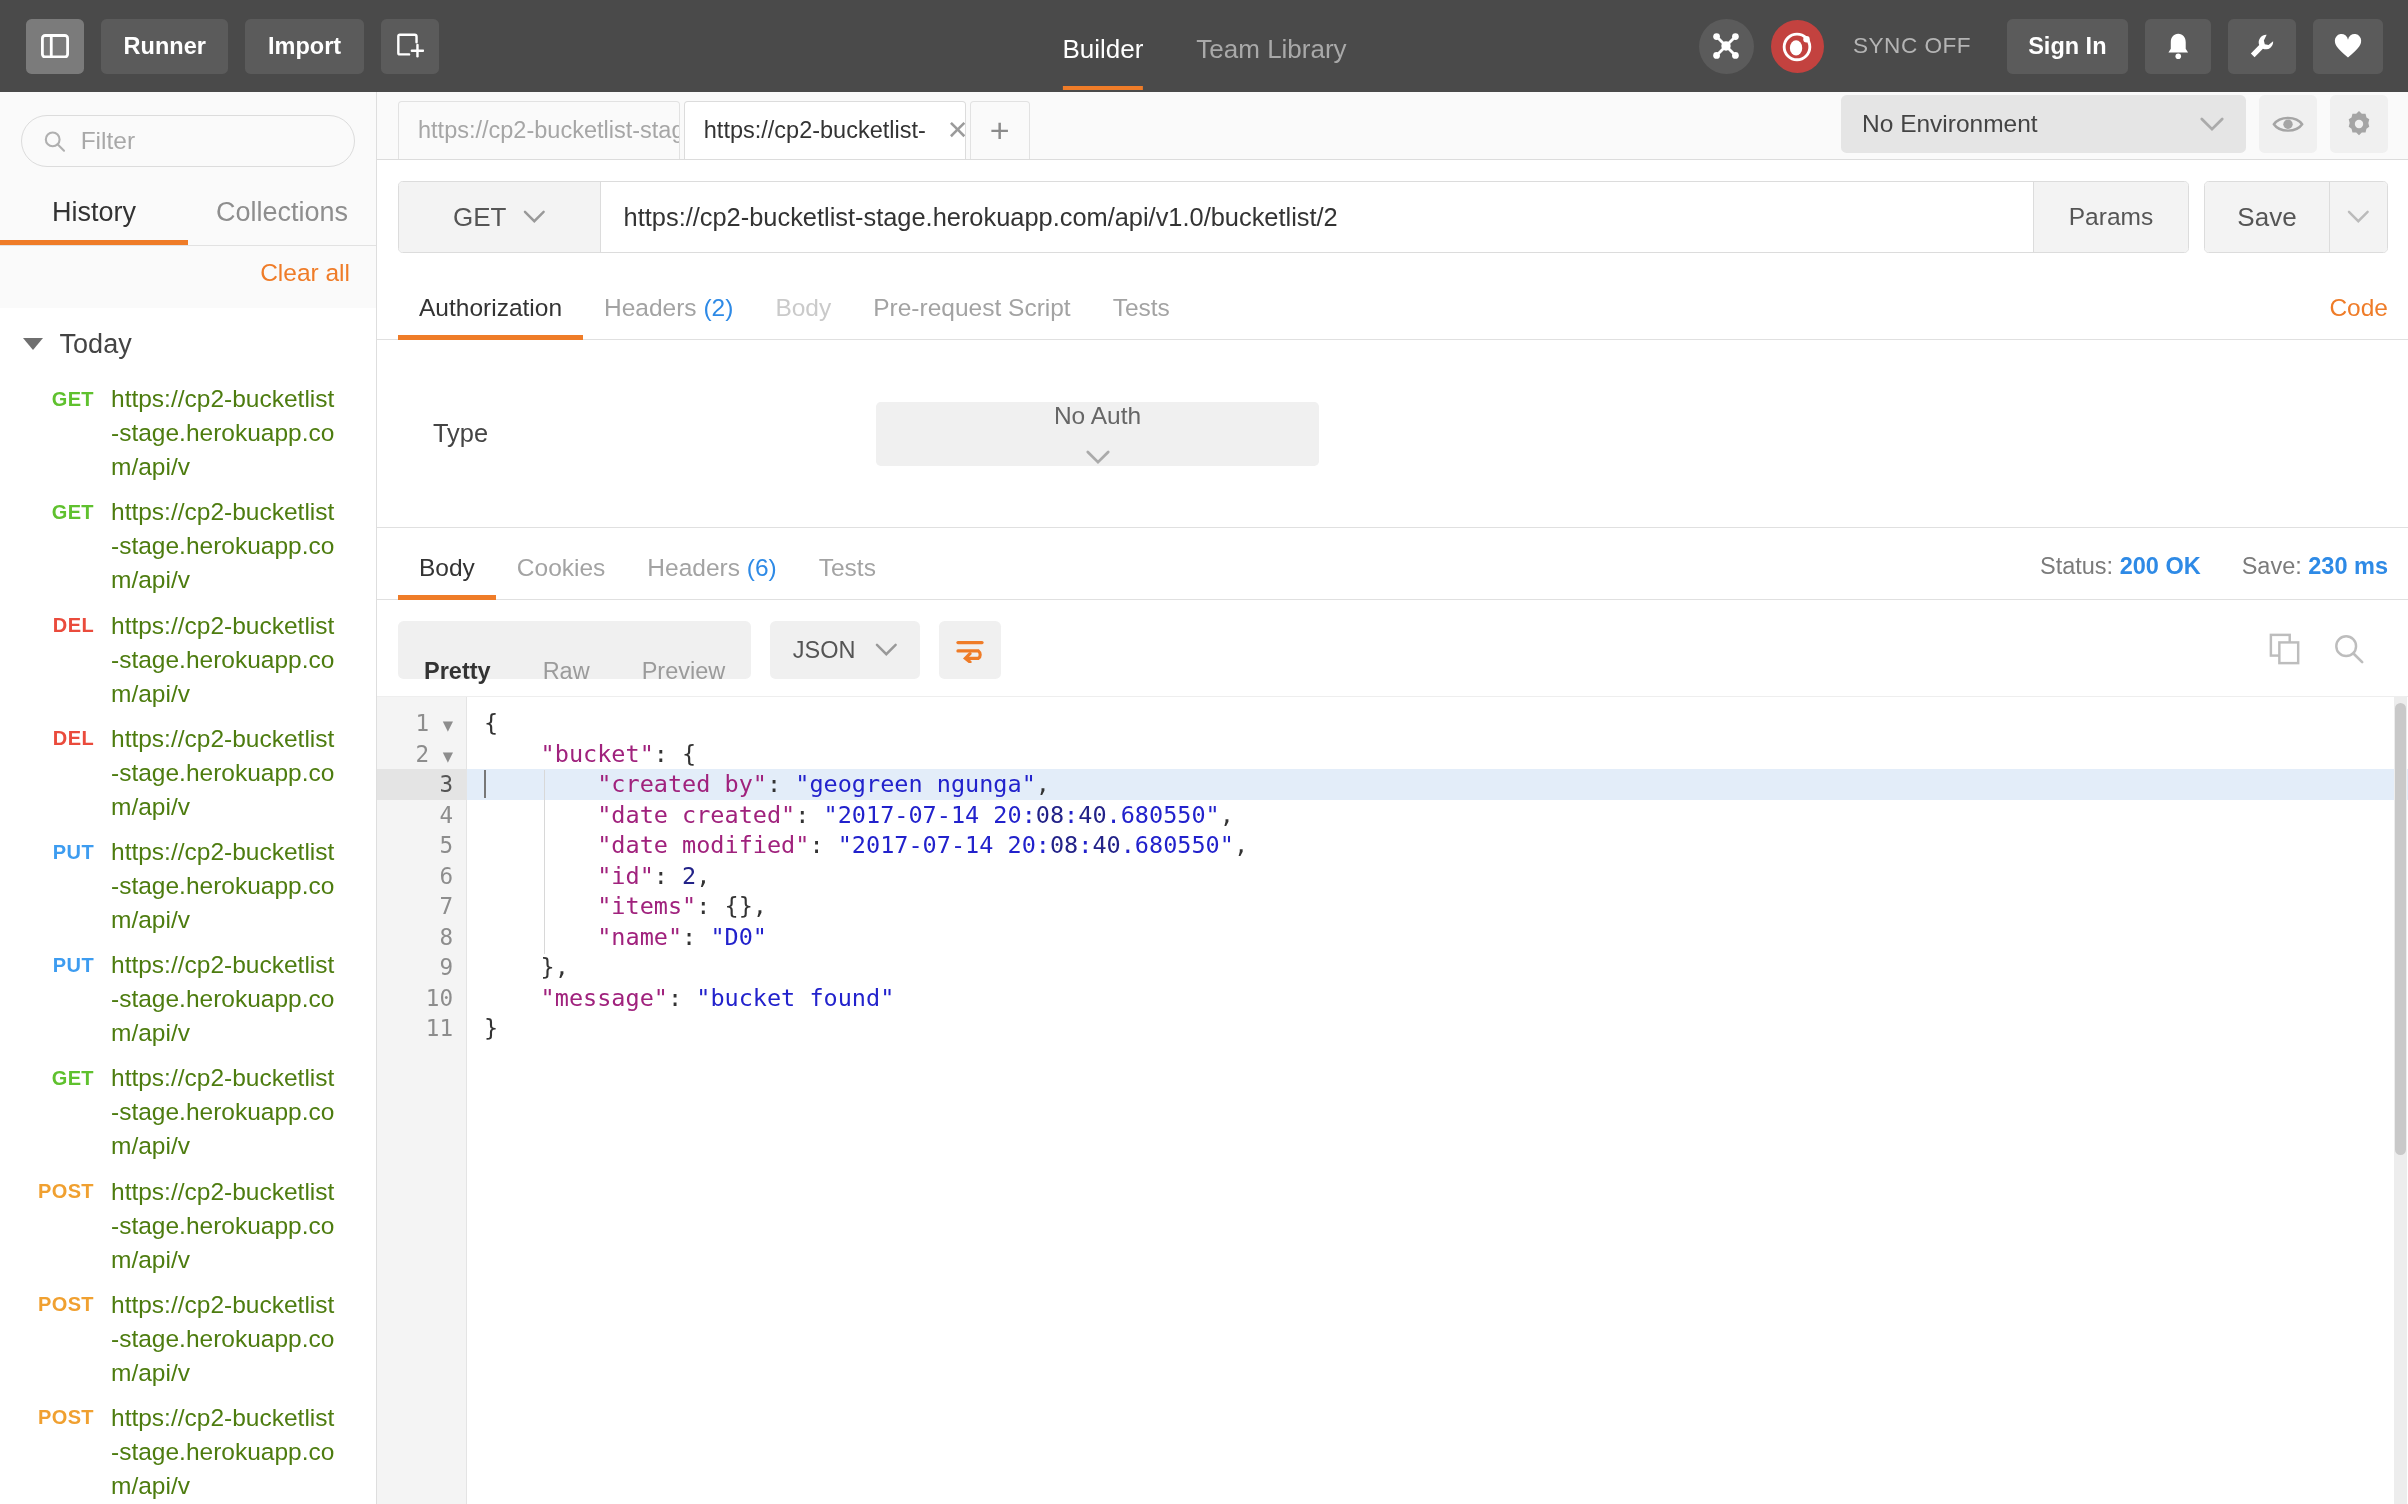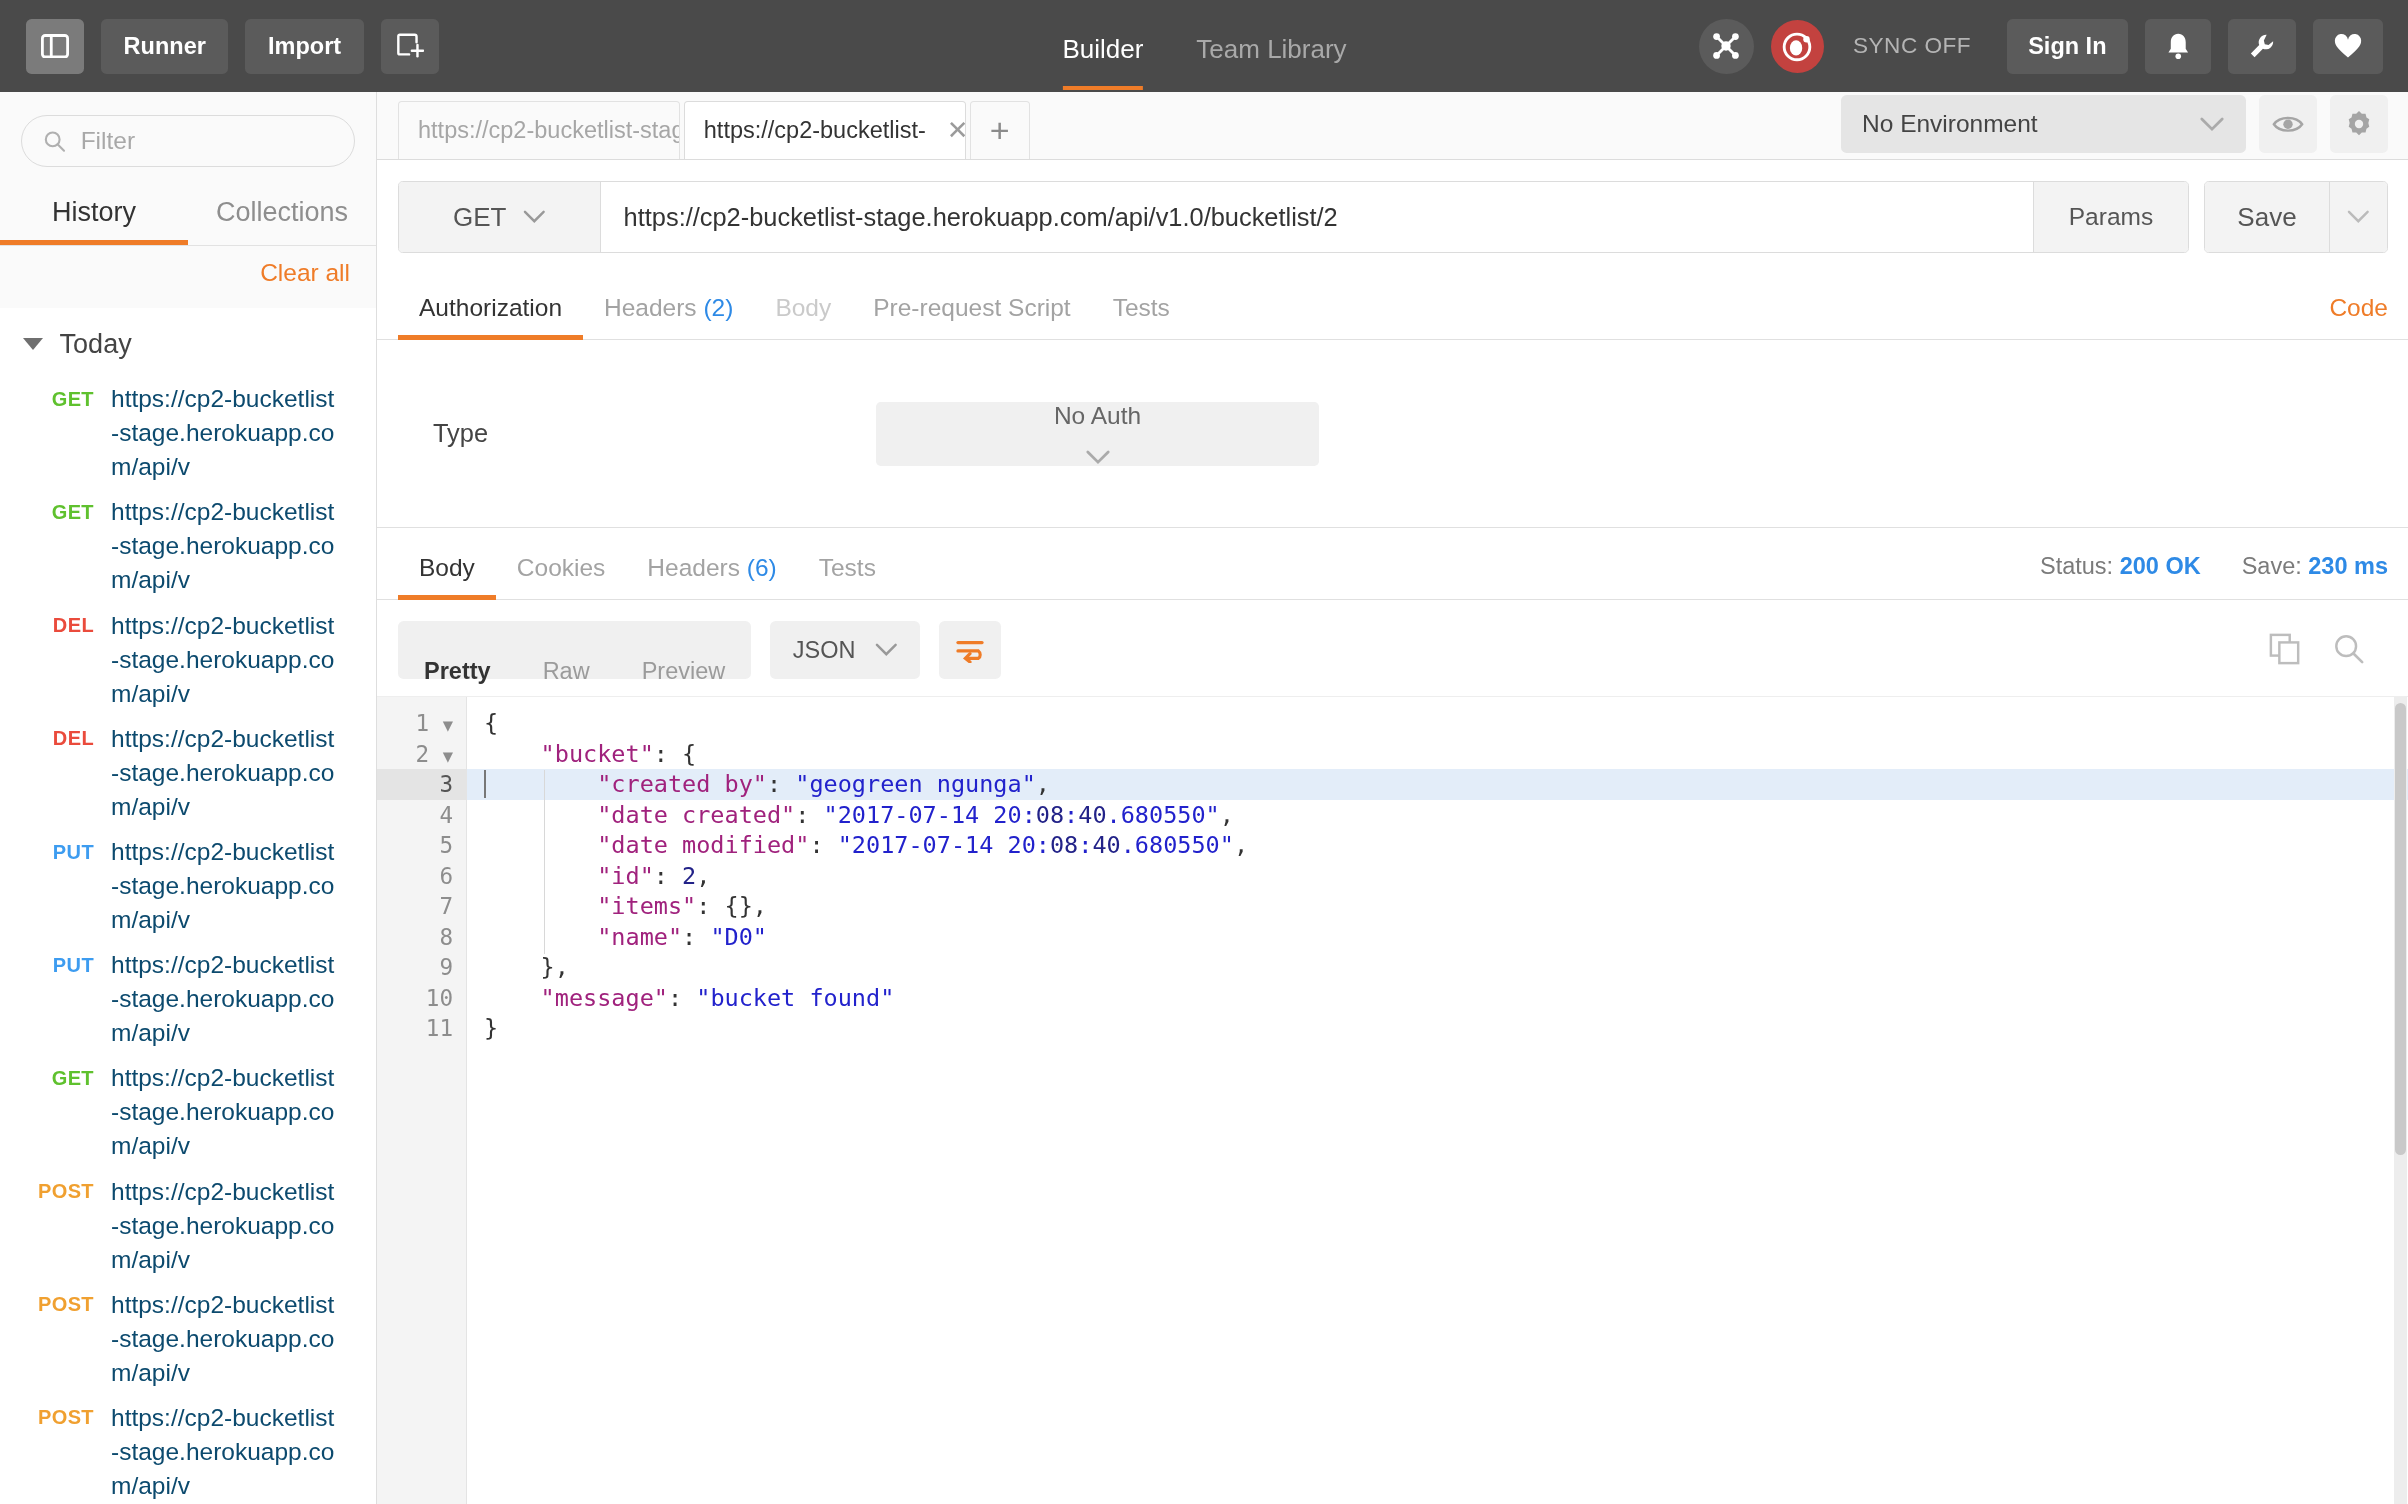--- a/index.html
+++ b/index.html
@@ -83,21 +83,21 @@
     display: flex; align-items: center; gap: 17px; padding: 21px 0 17px 22.6px;
     font-size: 27px; color: #444; cursor: pointer;
   }
   .caret { width: 0; height: 0; border-left: 10.4px solid transparent; border-right: 10.4px solid transparent; border-top: 12.2px solid #6f6f6f; }
   .hist-item { display: flex; padding: 5.6px 15px 5.6px 0; cursor: pointer; }
   .hist-method {
     width: 111px; flex: 0 0 111px; text-align: right; padding-right: 17px;
     font-size: 20px; font-weight: bold; padding-top: 5.6px; letter-spacing: 0.4px;
   }
   .hist-url {
-    font-size: 24.5px; color: #0c4a6e; line-height: 34px; word-break: break-all;
+    font-size: 24.5px; color: #4d7c0f; line-height: 34px; word-break: break-all;
     max-width: 226px;
   }
 
   
   .main { flex: 1; display: flex; flex-direction: column; min-width: 0; background: #fff; }
 
   .tabstrip {
     height: 68px; background: #fafafa; border-bottom: 0.9px solid #dcdcdc;
     display: flex; align-items: flex-end; padding-left: 21px;
   }

